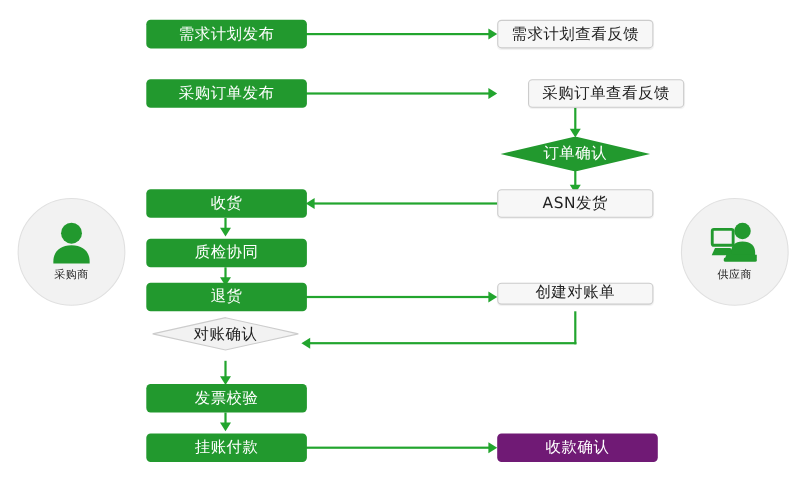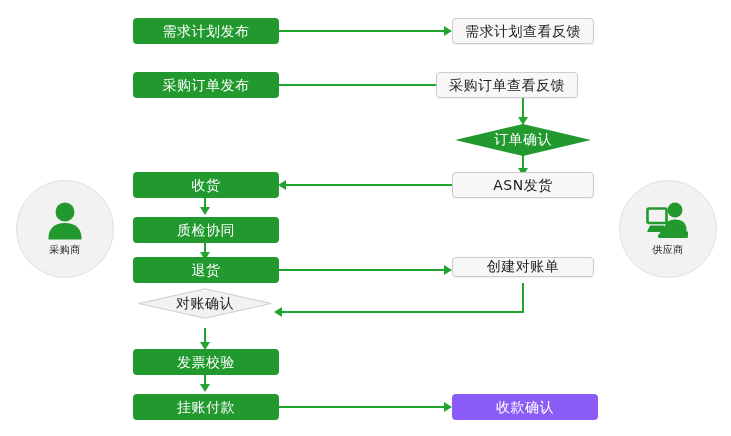--- a/index.html
+++ b/index.html
@@ -31,21 +31,21 @@
     white-space: nowrap;
     z-index: 3;
   }
   .node.green {
     background: #22992e;
     color: #ffffff;
     border-radius: 4px;
     text-align: center;
   }
   .node.orange {
-    background: #8b5cf6;
+    background: #701a75;
     color: #ffffff;
     border-radius: 4px;
   }
   .node.plain {
     background: #f7f7f7;
     color: #222222;
     border: 1px solid #cccccc;
     border-radius: 4px;
     box-shadow: 0 1px 1px rgba(0,0,0,0.06);
     text-align: right;
@@ -183,21 +183,21 @@
   </div>
 
   <div class="node plain" style="left:452px; top:18px; width:142px; height:26px;">
     <span>需求计划查看反馈</span>
   </div>
 
   <div class="node green" style="left:133px; top:72px; width:146px; height:26px;">
     <span>采购订单发布</span>
   </div>
 
-  <div class="node plain" style="left:436px; top:72px; width:142px; height:26px;">
+  <div class="node plain" style="left:480px; top:72px; width:142px; height:26px;">
     <span>采购订单查看反馈</span>
   </div>
 
   <div class="diamond-wrap green" style="left:455px; top:124px; width:136px; height:32px;">
     <svg width="136" height="32" viewBox="0 0 136 32">
       <polygon points="68,0 136,16 68,32 0,16" fill="#22992e"></polygon>
     </svg>
     <span class="diamond-label">订单确认</span>
   </div>
 

